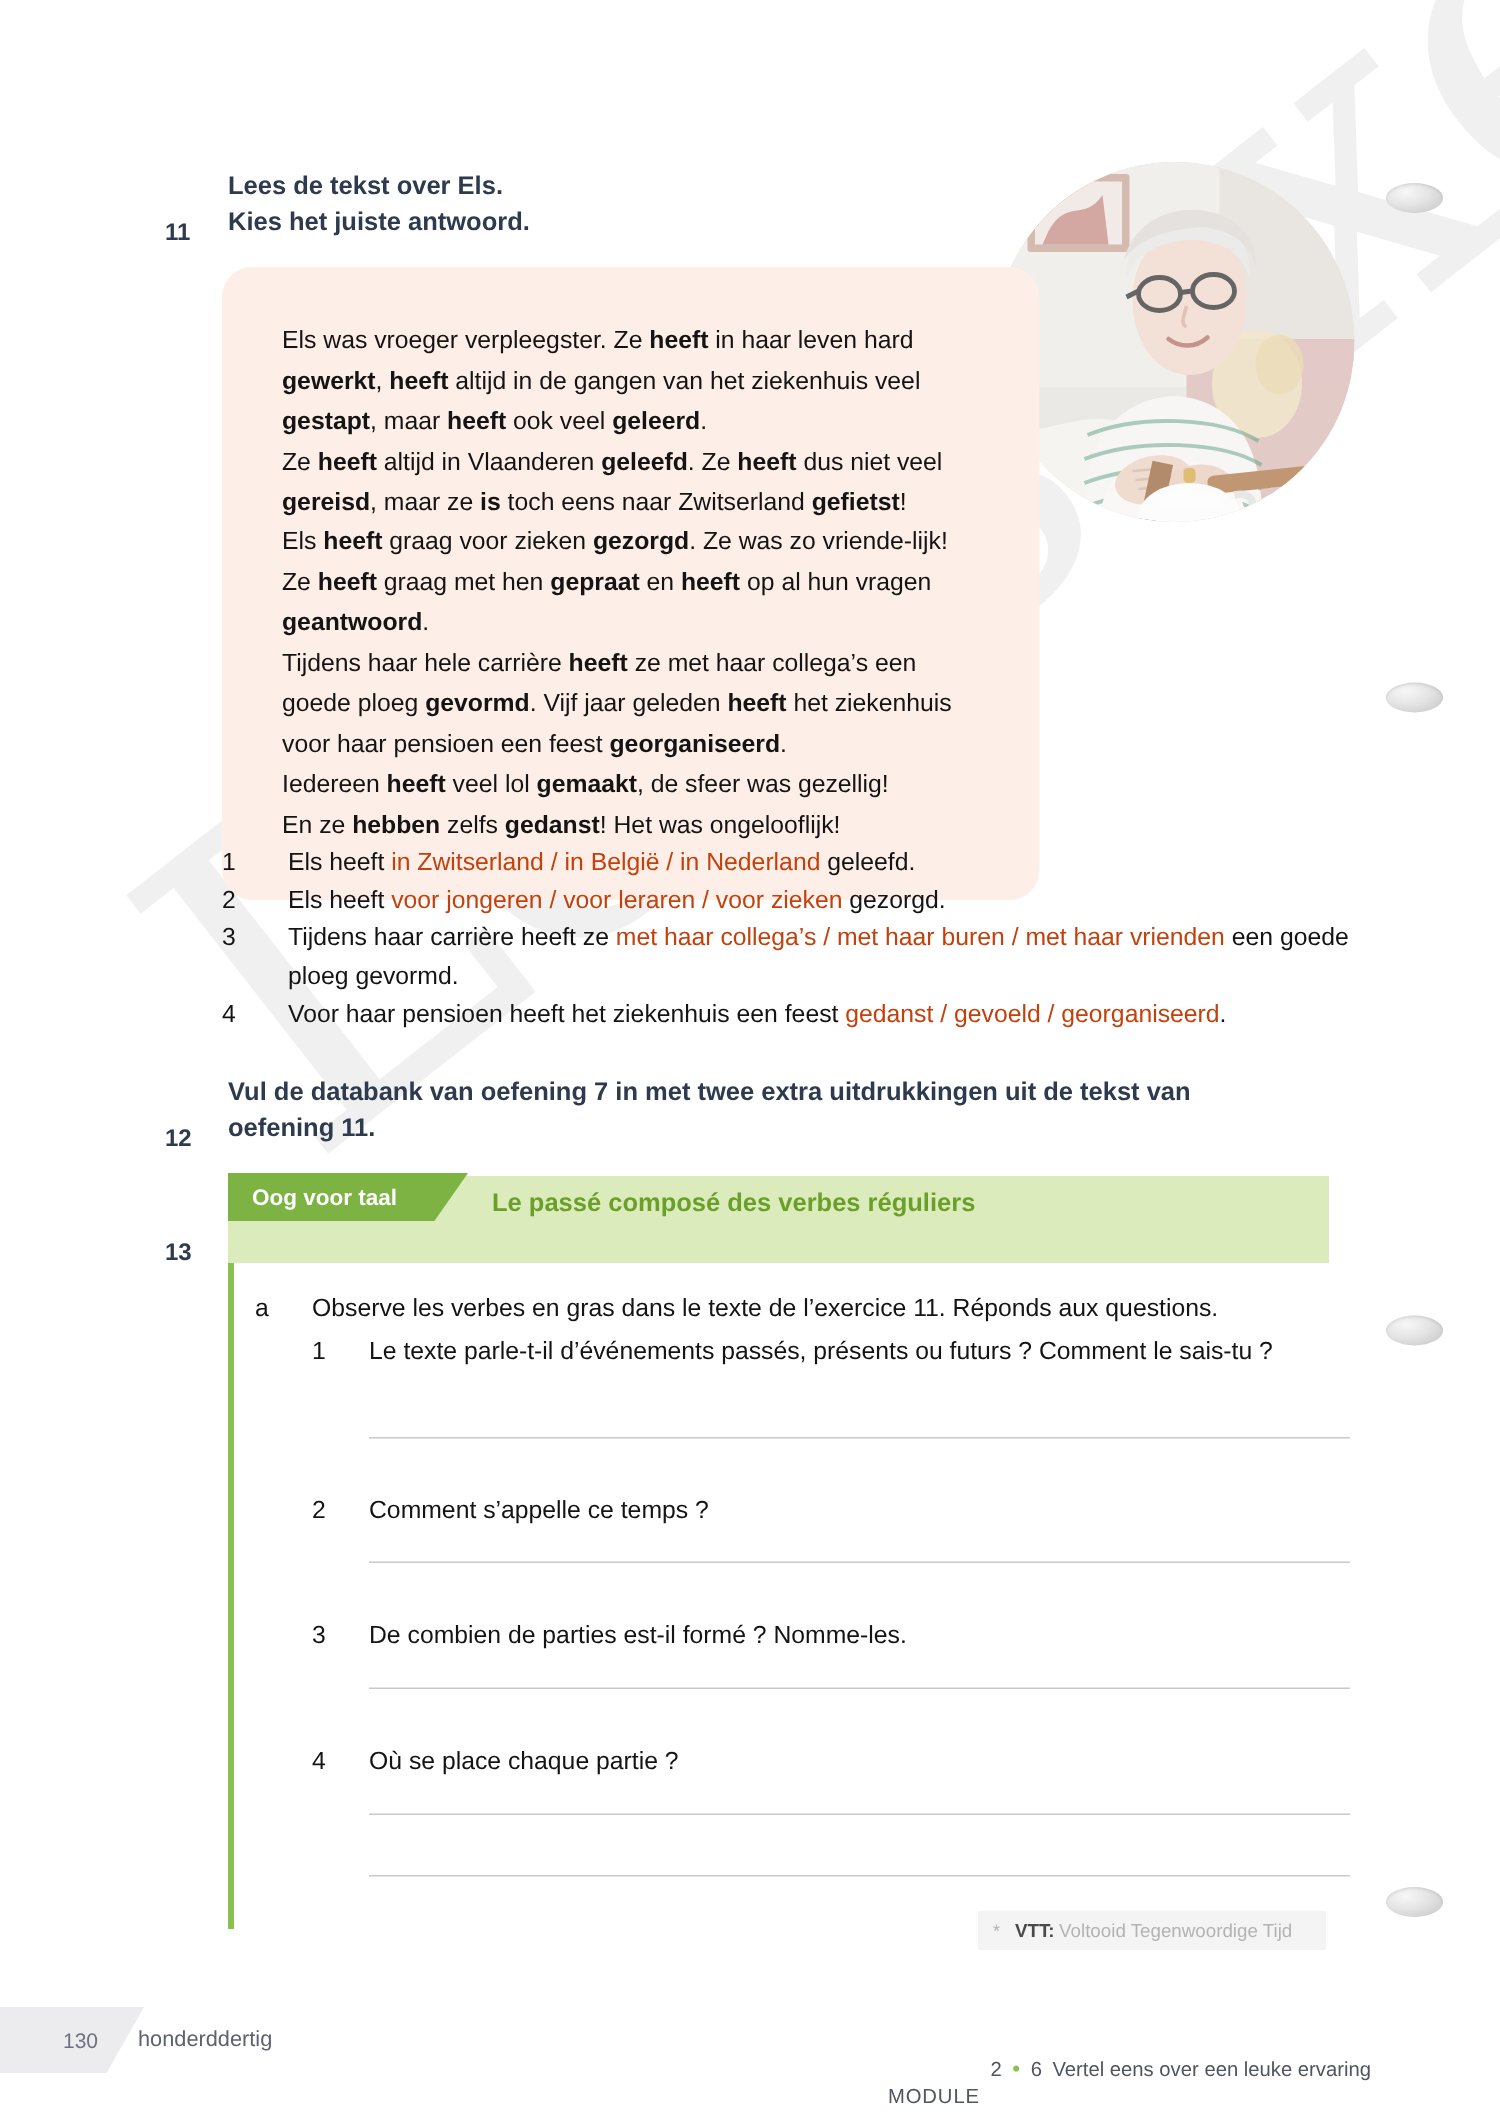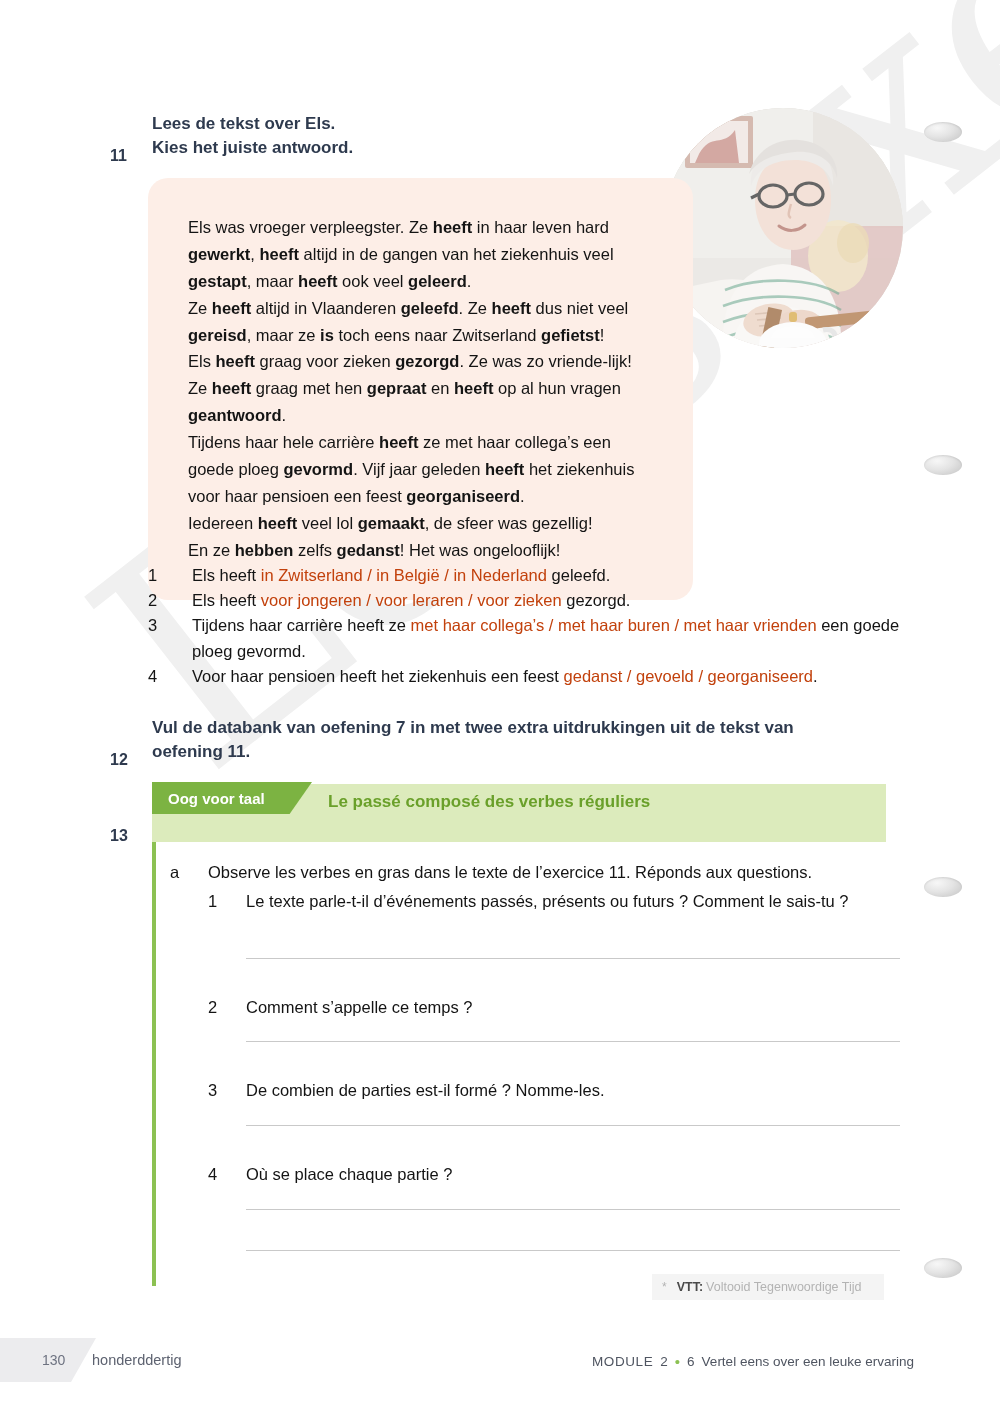--- a/index.html
+++ b/index.html
@@ -293,21 +293,21 @@
     right: 86px;
     top: 1354px;
     font-size: 13.5px;
     color: #4f5561;
     z-index: 2;
     display: flex;
     align-items: center;
     gap: 7px;
     white-space: nowrap;
   }
-  .footer-right .mod { letter-spacing: 0.6px; }
+  .footer-right .mod { letter-spacing: 0.6px; margin-top: 36px; }
   .footer-right .dot { color: #8cc152; font-size: 15px; line-height: 1; }
 </style>
 </head>
 <body>
 
 <div class="page">
 
   <div class="watermark">
     <div class="watermark-text">Leesexemplaar</div>
   </div>

